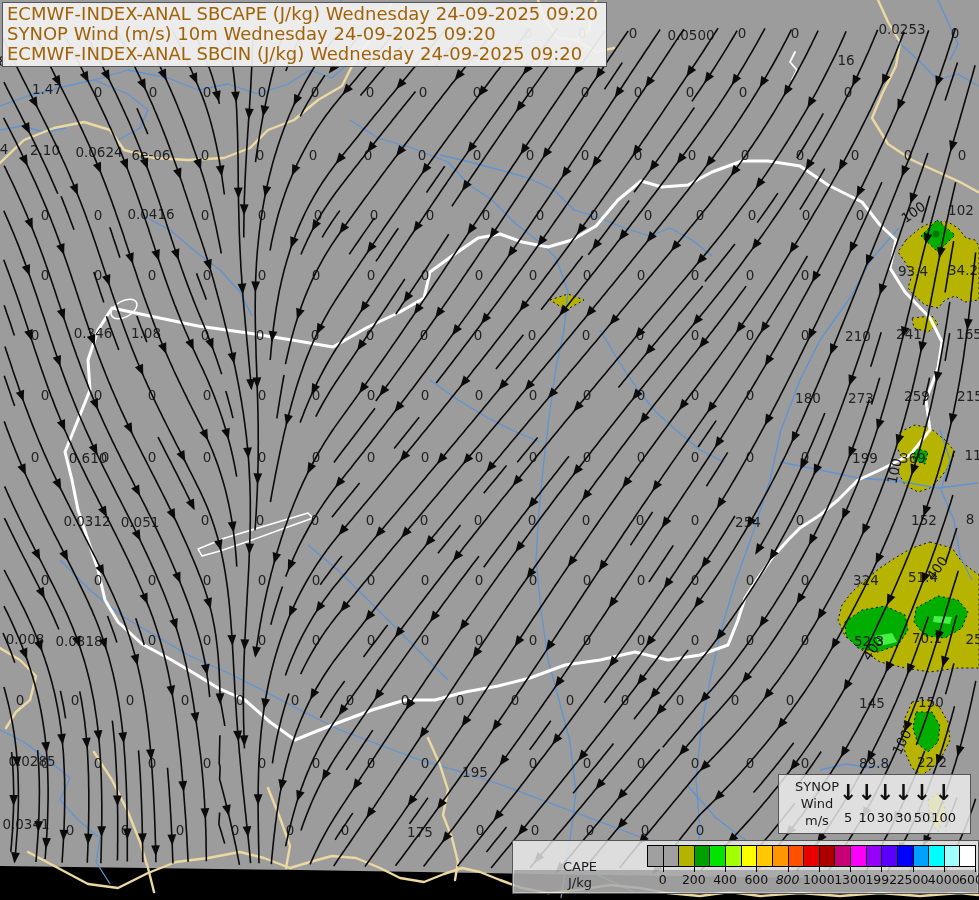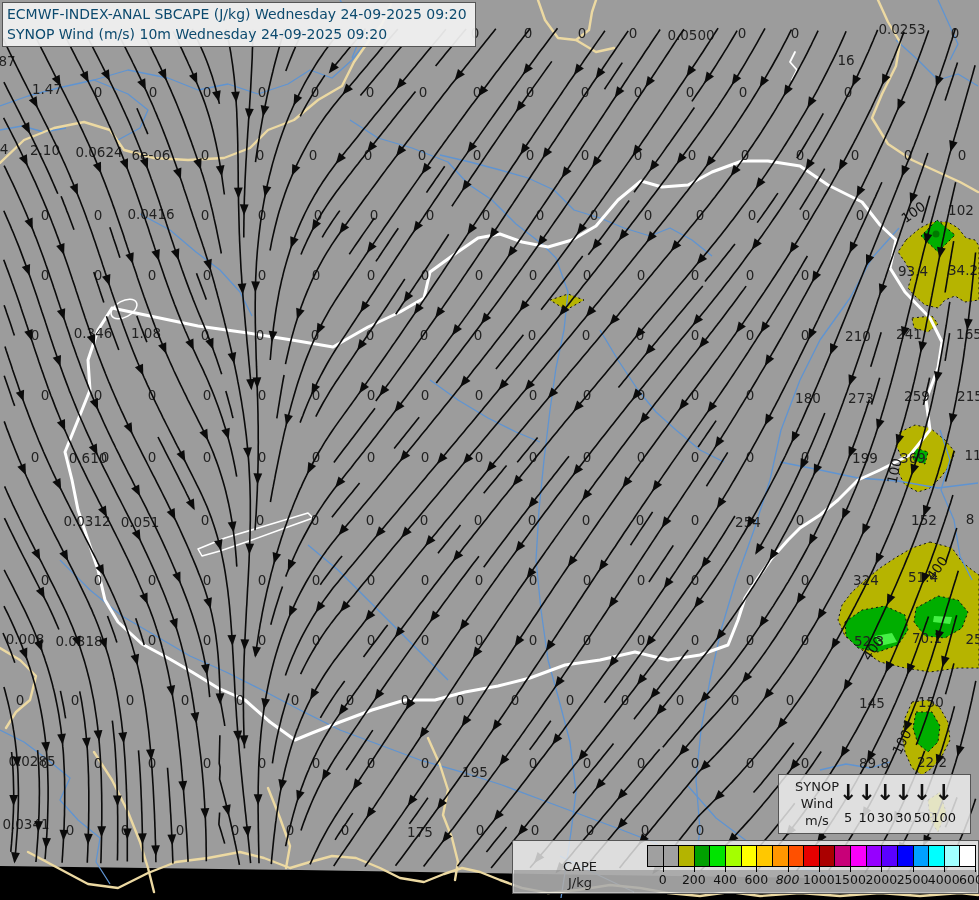--- a/index.html
+++ b/index.html
@@ -1,21 +1,21 @@
 <!DOCTYPE html>
 <html><head>
 <meta charset="utf-8">
 <style>
   html,body{margin:0;padding:0;background:#777;}
   #stage{position:relative;width:979px;height:900px;overflow:hidden;
          font-family:"DejaVu Sans","Liberation Sans",sans-serif;background:#9c9c9c;}
   #map{position:absolute;left:0;top:0;}
   .panel{position:absolute;border:1px solid #555;background:rgba(238,238,238,0.82);box-sizing:border-box;}
   #titlebox{left:2px;top:2px;background:rgba(242,242,242,0.93);padding:1px 8px 2px 4px;white-space:nowrap;}
-  #titlebox .tl{font-size:14px;line-height:20px;color:#0c4a6e;}
+  #titlebox .tl{font-size:18px;line-height:20px;color:#a16207;}
   #windlegend{left:778px;top:774px;width:193px;height:60px;padding:3px 16px;}
   #windlegend .wl-wrap{display:flex;height:100%;}
   #windlegend .wl-labels{width:50px;text-align:center;color:#1c1c1c;}
   #windlegend .wl-labels div{font-size:13px;line-height:17px;}
   #windlegend .wl-cols{flex:1;display:flex;}
   .wl-col{flex:1;text-align:center;color:#111;}
   .wl-arrow{font-size:22px;line-height:30px;font-weight:bold;display:block;}
   .wl-speed{font-size:13px;display:block;margin-top:2px;}
   #capelegend{left:512px;top:840px;width:467px;height:54px;background:rgba(238,238,238,0.80);}
   #capelegend .band{position:absolute;left:1px;right:1px;top:29px;bottom:1px;background:rgba(130,130,130,0.55);}
@@ -824,20 +824,21 @@
           <polygon points="172.3,845.5 167.4,834.7 176.2,834.3"></polygon>
           <polygon points="229.0,816.0 222.1,806.3 230.7,804.2"></polygon>
           <polygon points="950.9,860.0 951.5,848.1 959.5,851.8"></polygon>
         </g>
       </g>
     </svg>
 
   <div id="titlebox" class="panel">
     <div class="tl">ECMWF-INDEX-ANAL SBCAPE (J/kg) Wednesday 24-09-2025 09:20</div>
     <div class="tl">SYNOP Wind (m/s) 10m Wednesday 24-09-2025 09:20</div>
+    <div class="tl">ECMWF-INDEX-ANAL SBCIN (J/kg) Wednesday 24-09-2025 09:20</div>
   </div>
 
   <div id="windlegend" class="panel">
     <div class="wl-wrap">
       <div class="wl-labels">
         <div>SYNOP</div>
         <div>Wind</div>
         <div>m/s</div>
       </div>
       <div class="wl-cols" id="wl-cols">
@@ -901,23 +902,23 @@
         <div class="cape-tick" style="left: 158.86px;">200</div>
         <div class="cape-tickmark" style="left: 212.1px;"></div>
         <div class="cape-tick" style="left: 190.1px;">400</div>
         <div class="cape-tickmark" style="left: 243.34px;"></div>
         <div class="cape-tick" style="left: 221.34px;">600</div>
         <div class="cape-tickmark" style="left: 274.58px;"></div>
         <div class="cape-tick" style="left: 252.58px; font-style: italic;">800</div>
         <div class="cape-tickmark" style="left: 305.82px;"></div>
         <div class="cape-tick" style="left: 283.82px;">1000</div>
         <div class="cape-tickmark" style="left: 337.06px;"></div>
-        <div class="cape-tick" style="left: 315.06px;">1500</div>
+        <div class="cape-tick" style="left: 315.06px;">1300</div>
         <div class="cape-tickmark" style="left: 368.3px;"></div>
-        <div class="cape-tick" style="left: 346.3px;">2000</div>
+        <div class="cape-tick" style="left: 346.3px;">1992</div>
         <div class="cape-tickmark" style="left: 399.54px;"></div>
         <div class="cape-tick" style="left: 377.54px;">2500</div>
         <div class="cape-tickmark" style="left: 430.78px;"></div>
         <div class="cape-tick" style="left: 408.78px;">4000</div>
         <div class="cape-tickmark" style="left: 462.02px;"></div>
         <div class="cape-tick" style="left: 440.02px;">6000</div>
       </div>
   </div>
 </div>
 

